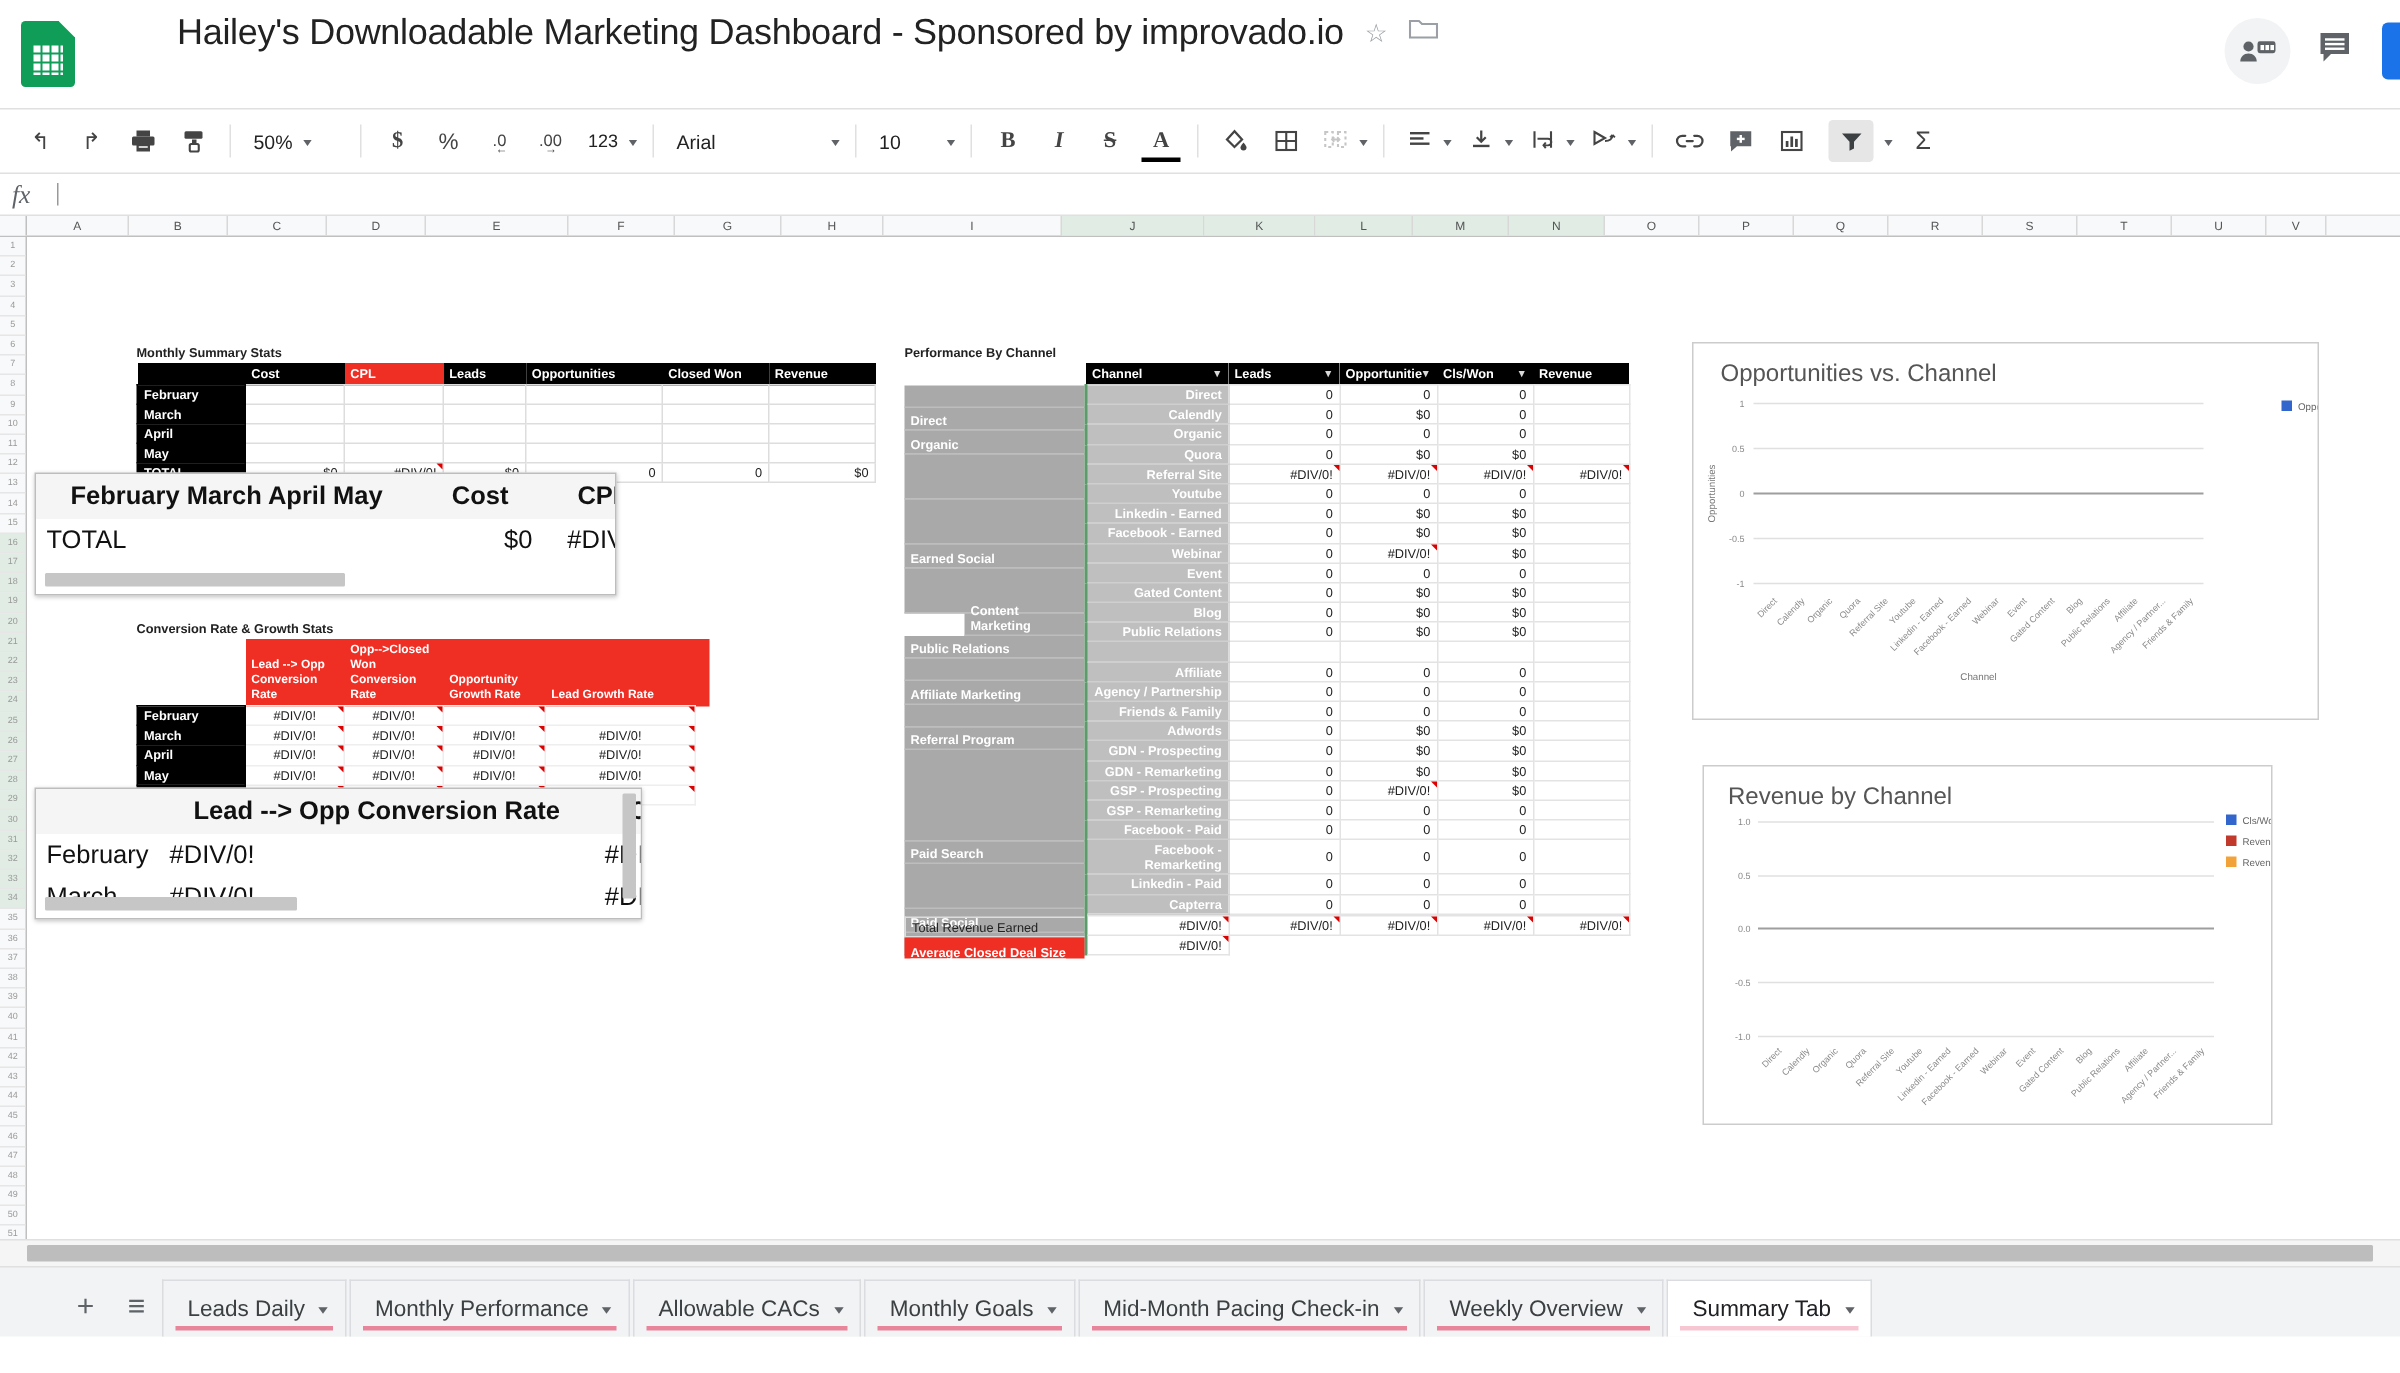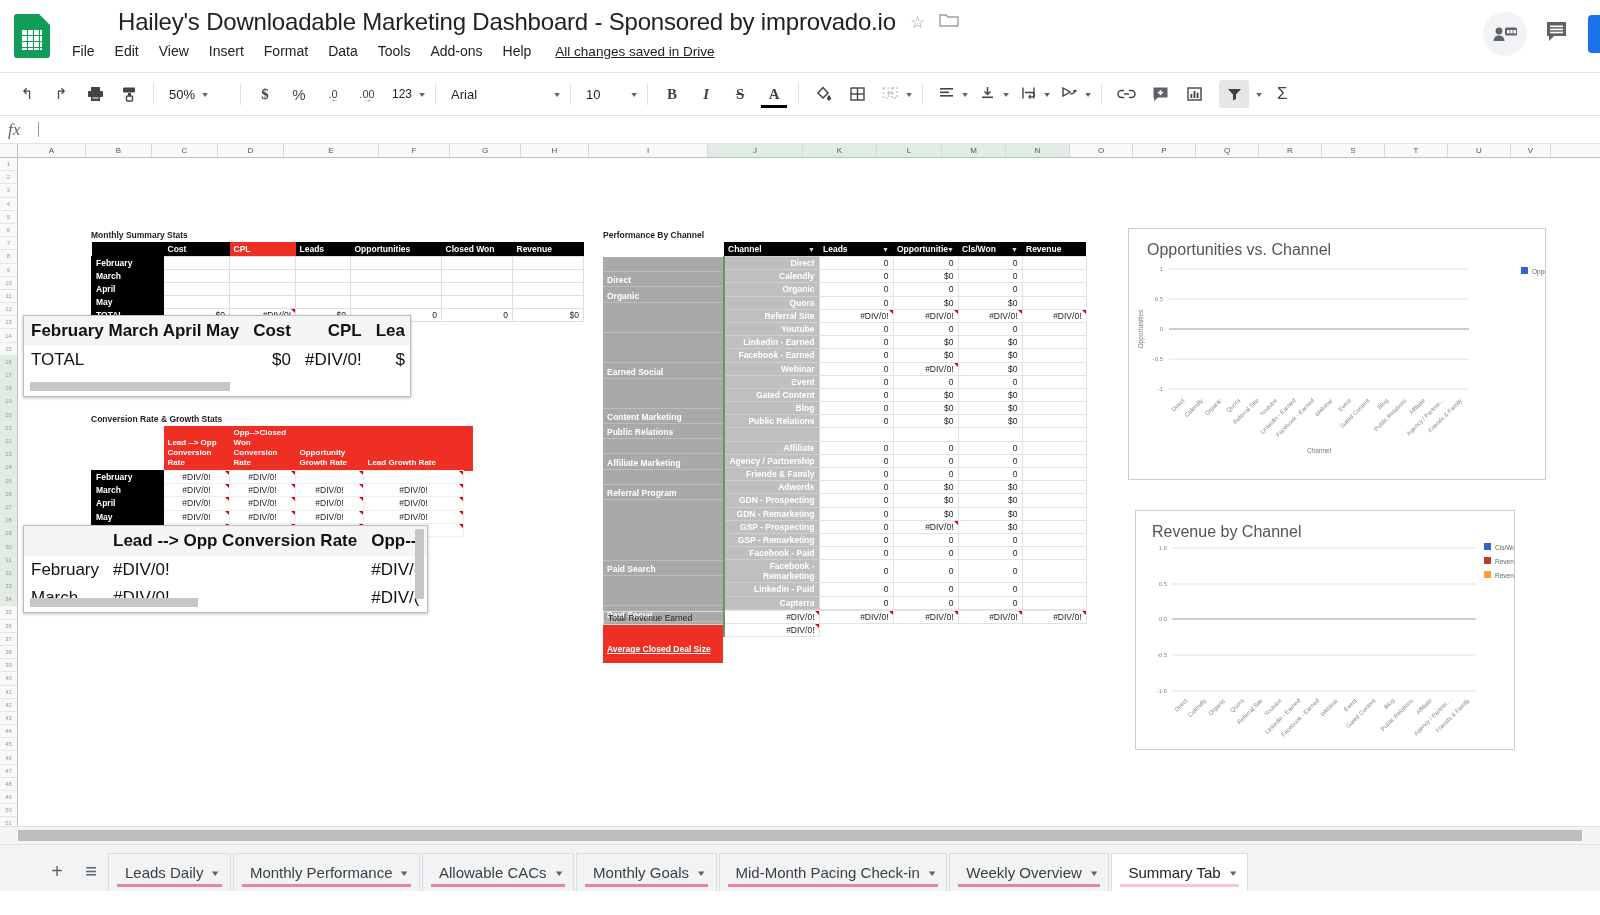--- a/index.html
+++ b/index.html
@@ -143,21 +143,21 @@
   .cv-table td.mon{ background:#000;color:#fff;font-weight:bold;text-align:left;border:1px solid #000; }
 
   
   .popup{
     position:absolute;background:#fff;border:1px solid #bdbdbd;
     box-shadow:0 1px 3px rgba(0,0,0,.25); z-index:40; overflow:hidden;
   }
   .pop-table{ border-collapse:collapse;width:100%;table-layout:auto; }
   .pop-table th{
     font-size:17px;font-weight:bold;color:#111;background:#f5f5f5;
-    text-align:left;padding:5px 7px;white-space:nowrap;
+    text-align:left;padding:5px 23px;white-space:nowrap;
   }
   .pop-table td{
     font-size:17px;color:#111;padding:4px 7px;white-space:nowrap;background:#fff;
   }
   .pop-table td.r{ text-align:right; }
   .pop-hscroll{
     position:absolute;left:6px;bottom:5px;height:9px;width:200px;
     background:#c6c6c6;border-radius:1px;cursor:pointer;
   }
   .pop-vscroll{
@@ -181,21 +181,21 @@
   }
   .filter-ic{ position:absolute;right:4px;top:4px;color:#fff;font-size:7px;opacity:.85;cursor:pointer; }
   .ch-table td{ border:1px solid #e3e3e3;height:13.2px;padding:1px 4px; }
   .ch-table td.name{
     background:#bfbfbf;color:#fff;font-weight:bold;text-align:right;
     border-left:2px solid #5c9c6b;border-right:1px solid #d9d9d9;
     border-top:1px solid #cfcfcf;border-bottom:1px solid #cfcfcf;
   }
   .ch-table td.num{ text-align:right; }
   .tot-lbl{ font-size:8.5px;color:#222;padding:1px 4px; }
-  .avg-lbl{ background:#ef2e24;color:#fff;font-weight:bold;font-size:8.5px;padding:19px 4px;text-decoration:underline; }
+  .avg-lbl{ background:#ef2e24;color:#fff;font-weight:bold;font-size:8.5px;padding:5px 4px;text-decoration:underline; }
 
   
   .chart-card{
     position:absolute;background:#fff;border:1px solid #ccc;overflow:hidden;
   }
   .chart-title{ font-size:16px;color:#555;font-weight:400; }
   .axis-lbl{ font-size:6px;fill:#8a8a8a; }
   .axis-name{ font-size:6.5px;fill:#777; }
   .legend-txt{ font-size:6.5px;fill:#666; }
   .gridline{ stroke:#e0e0e0;stroke-width:1; }
@@ -230,32 +230,20 @@
       <div class="grid"></div>
     </div>
   <div class="title-row">
     <div class="doc-title">Hailey's Downloadable Marketing Dashboard - Sponsored by improvado.io</div>
     <div class="star-icon">☆</div>
     <div class="folder-icon">
       <svg width="20" height="15" viewBox="0 0 20 15">
           <path d="M1 2h6l2 2h10v9H1z" fill="none" stroke="#9aa0a6" stroke-width="1.4"></path>
         </svg>
     </div>
-  </div>
-  <div class="menu-row">
-    <div class="menu-item">File</div>
-    <div class="menu-item">Edit</div>
-    <div class="menu-item">View</div>
-    <div class="menu-item">Insert</div>
-    <div class="menu-item">Format</div>
-    <div class="menu-item">Data</div>
-    <div class="menu-item">Tools</div>
-    <div class="menu-item">Add-ons</div>
-    <div class="menu-item">Help</div>
-    <div class="save-status">All changes saved in Drive</div>
   </div>
   <div class="hdr-right">
     <div class="presence-chip">
       <svg width="26" height="18" viewBox="0 0 26 18">
         <circle cx="7" cy="6" r="3.4" fill="#5f6368"></circle>
         <path d="M1.5 16c0-3.2 2.4-5.4 5.5-5.4s5.5 2.2 5.5 5.4z" fill="#5f6368"></path>
         <rect x="13" y="2.5" width="12" height="8" rx="1.6" fill="#5f6368"></rect>
         <rect x="15" y="5" width="2.4" height="3.4" fill="#fff"></rect>
         <rect x="18.3" y="5" width="2.4" height="3.4" fill="#fff"></rect>
         <rect x="21.6" y="5" width="2.4" height="3.4" fill="#fff"></rect>
@@ -698,21 +686,21 @@
       <div class="pbc-body">
         <div class="grp-col" id="grp-col">
             <div style="height: 15px;"></div>
             <div class="grp-cell" style="height: 15.2px;"></div>
             <div class="grp-cell" style="height: 15.2px;">Direct</div>
             <div class="grp-cell" style="height: 15.2px;">Organic</div>
             <div class="grp-cell" style="height: 30.4px;"></div>
             <div class="grp-cell" style="height: 30.4px;"></div>
             <div class="grp-cell" style="height: 15.2px;">Earned Social</div>
             <div class="grp-cell" style="height: 30.4px;"></div>
-            <div class="grp-cell" style="height: 15.2px;">Content Marketing</div>
+            <div class="grp-cell" style="height: 15.2px; margin-left: 40px;">Content Marketing</div>
             <div class="grp-cell" style="height: 15.2px;">Public Relations</div>
             <div class="grp-cell" style="height: 15.2px;"></div>
             <div class="grp-cell" style="height: 15.2px;">Affiliate Marketing</div>
             <div class="grp-cell" style="height: 15.2px;"></div>
             <div class="grp-cell" style="height: 15.2px;">Referral Program</div>
             <div class="grp-cell" style="height: 60.8px;"></div>
             <div class="grp-cell" style="height: 15.2px;">Paid Search</div>
             <div class="grp-cell" style="height: 30.4px;"></div>
             <div class="grp-cell" style="height: 15.2px;">Paid Social</div>
             <div class="grp-cell" style="height: 15.2px;">Sponsorships</div>

